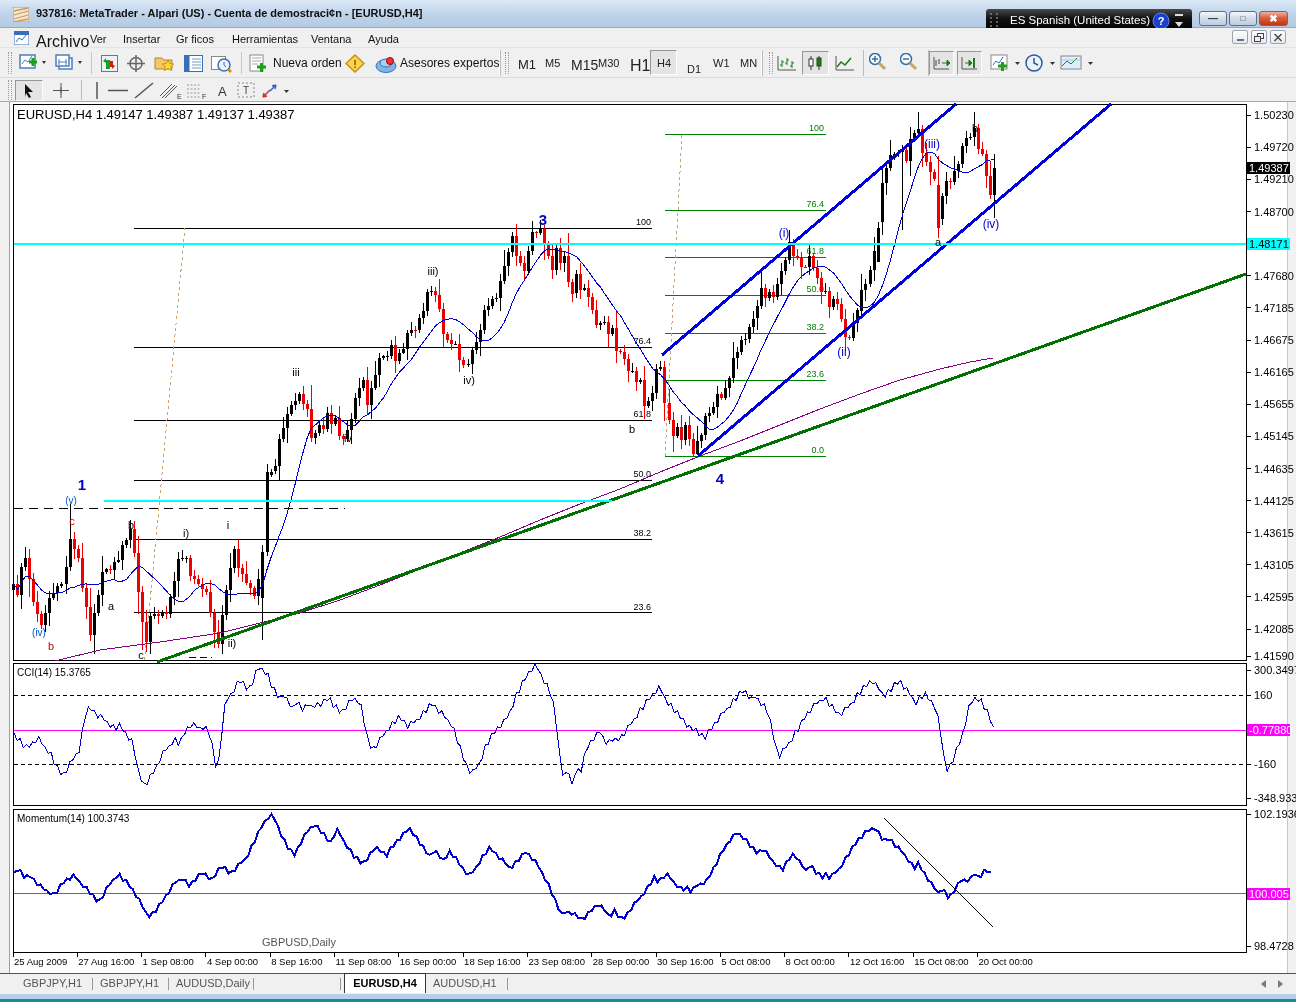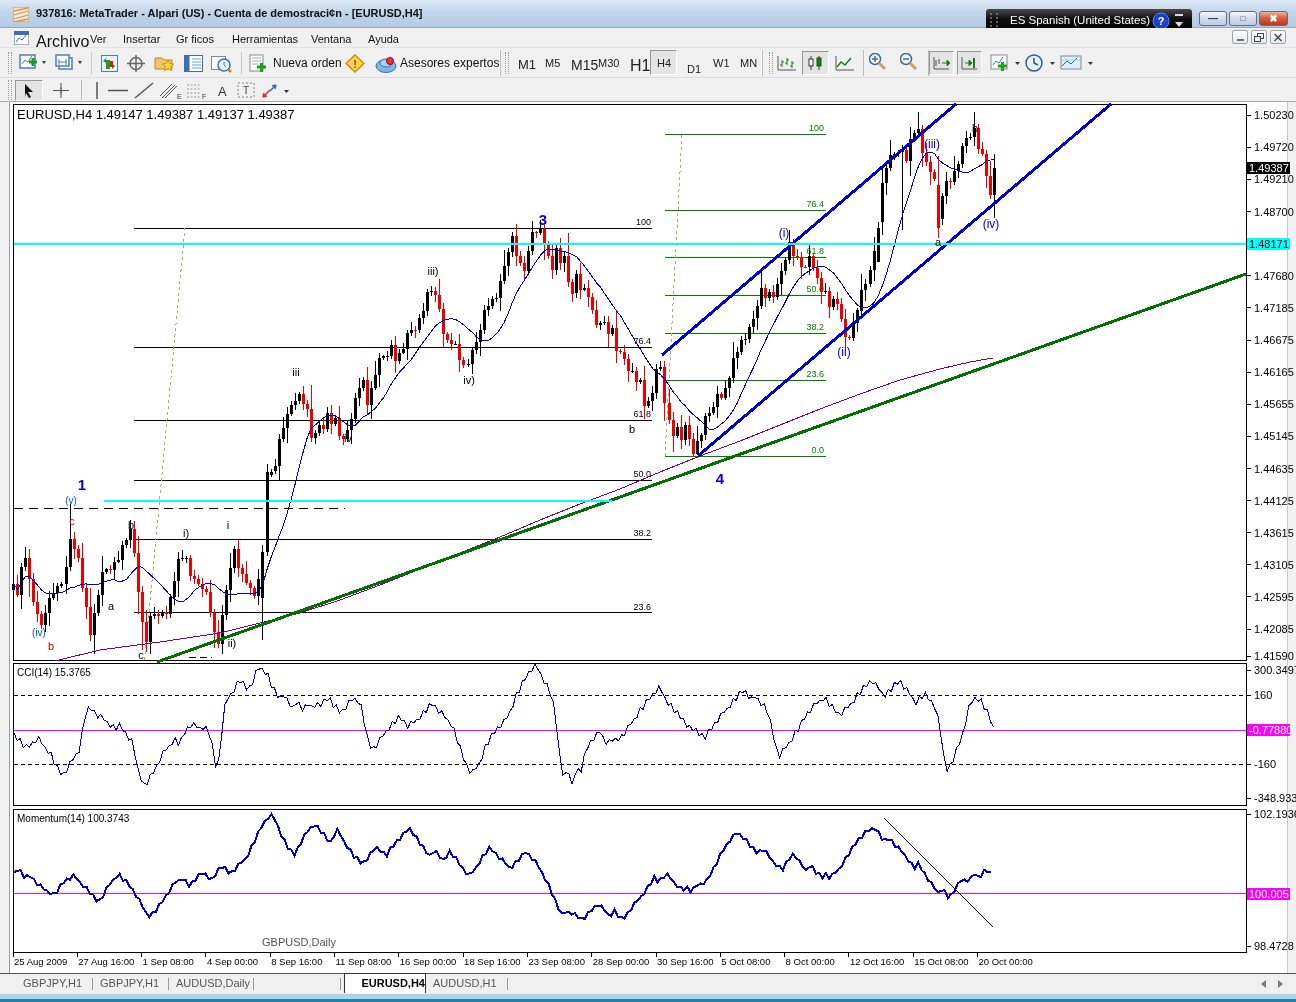--- a/index.html
+++ b/index.html
@@ -11,21 +11,21 @@
 .winbtn{top:11px;height:15px;border:1px solid #5e6e85;border-radius:3px;background:linear-gradient(#f5f8fb,#d4deea 45%,#bfcde0)}
 .winglyph{position:absolute;color:#31404f;font-size:10px;font-weight:bold;width:100%;text-align:center;top:0px}
 #btn-close{background:linear-gradient(#eeb1a2,#d8603e 45%,#c8330f)}
 .mdibtn{top:30px;width:16px;height:14px;border:1px solid #9aa4b2;border-radius:2px;background:linear-gradient(#fcfdfe,#e4e9f0);font-size:9px;color:#444;text-align:center;line-height:12px}
 #tb1{left:0;top:48px;width:1296px;height:30px;background:#f0f0f0;border-bottom:1px solid #dcdcdc}
 #tb2{left:0;top:78px;width:1296px;height:24px;background:#f0f0f0;border-bottom:1px solid #a8a8a8}
 .grip{width:4px;border-left:1px dotted #9a9a9a;border-right:1px dotted #9a9a9a}
 .tsep{width:1px;background:#c8c8c8}
 .pressed{background:#e4e4e4;border:1px solid #979797;border-bottom-color:#fdfdfd;border-right-color:#fdfdfd}
 #tabs{left:0;top:973px;width:1296px;height:21px;background:#f0f0f0;border-top:1px solid #555}
-#activetab{left:344px;top:973px;width:82px;height:20px;background:#fff;border:1px solid #333;border-bottom:none;font-size:11px;font-weight:bold;text-align:right;line-height:19px;color:#000}
+#activetab{left:344px;top:973px;width:82px;height:20px;background:#fff;border:1px solid #333;border-bottom:none;font-size:11px;font-weight:bold;text-align:center;line-height:19px;color:#000}
 #bottom1{left:0;top:994px;width:1296px;height:5px;background:#b7d0ea}
 #bottom2{left:0;top:999px;width:1296px;height:3px;background:#18889d}
 #lborder{left:0;top:28px;width:10px;height:966px;background:#f1f1f1;border-right:1px solid #9aa0a8}
 #rborder{left:1287px;top:28px;width:9px;height:966px;background:#f1f1f1;border-left:1px solid #c8c8c8}
 #chartbg{left:10px;top:103px;width:1277px;height:870px;background:#fff}
 </style></head>
 <body>
 <div id="win">
 <div id="lborder" class="abs"></div>
 <div id="rborder" class="abs"></div>

